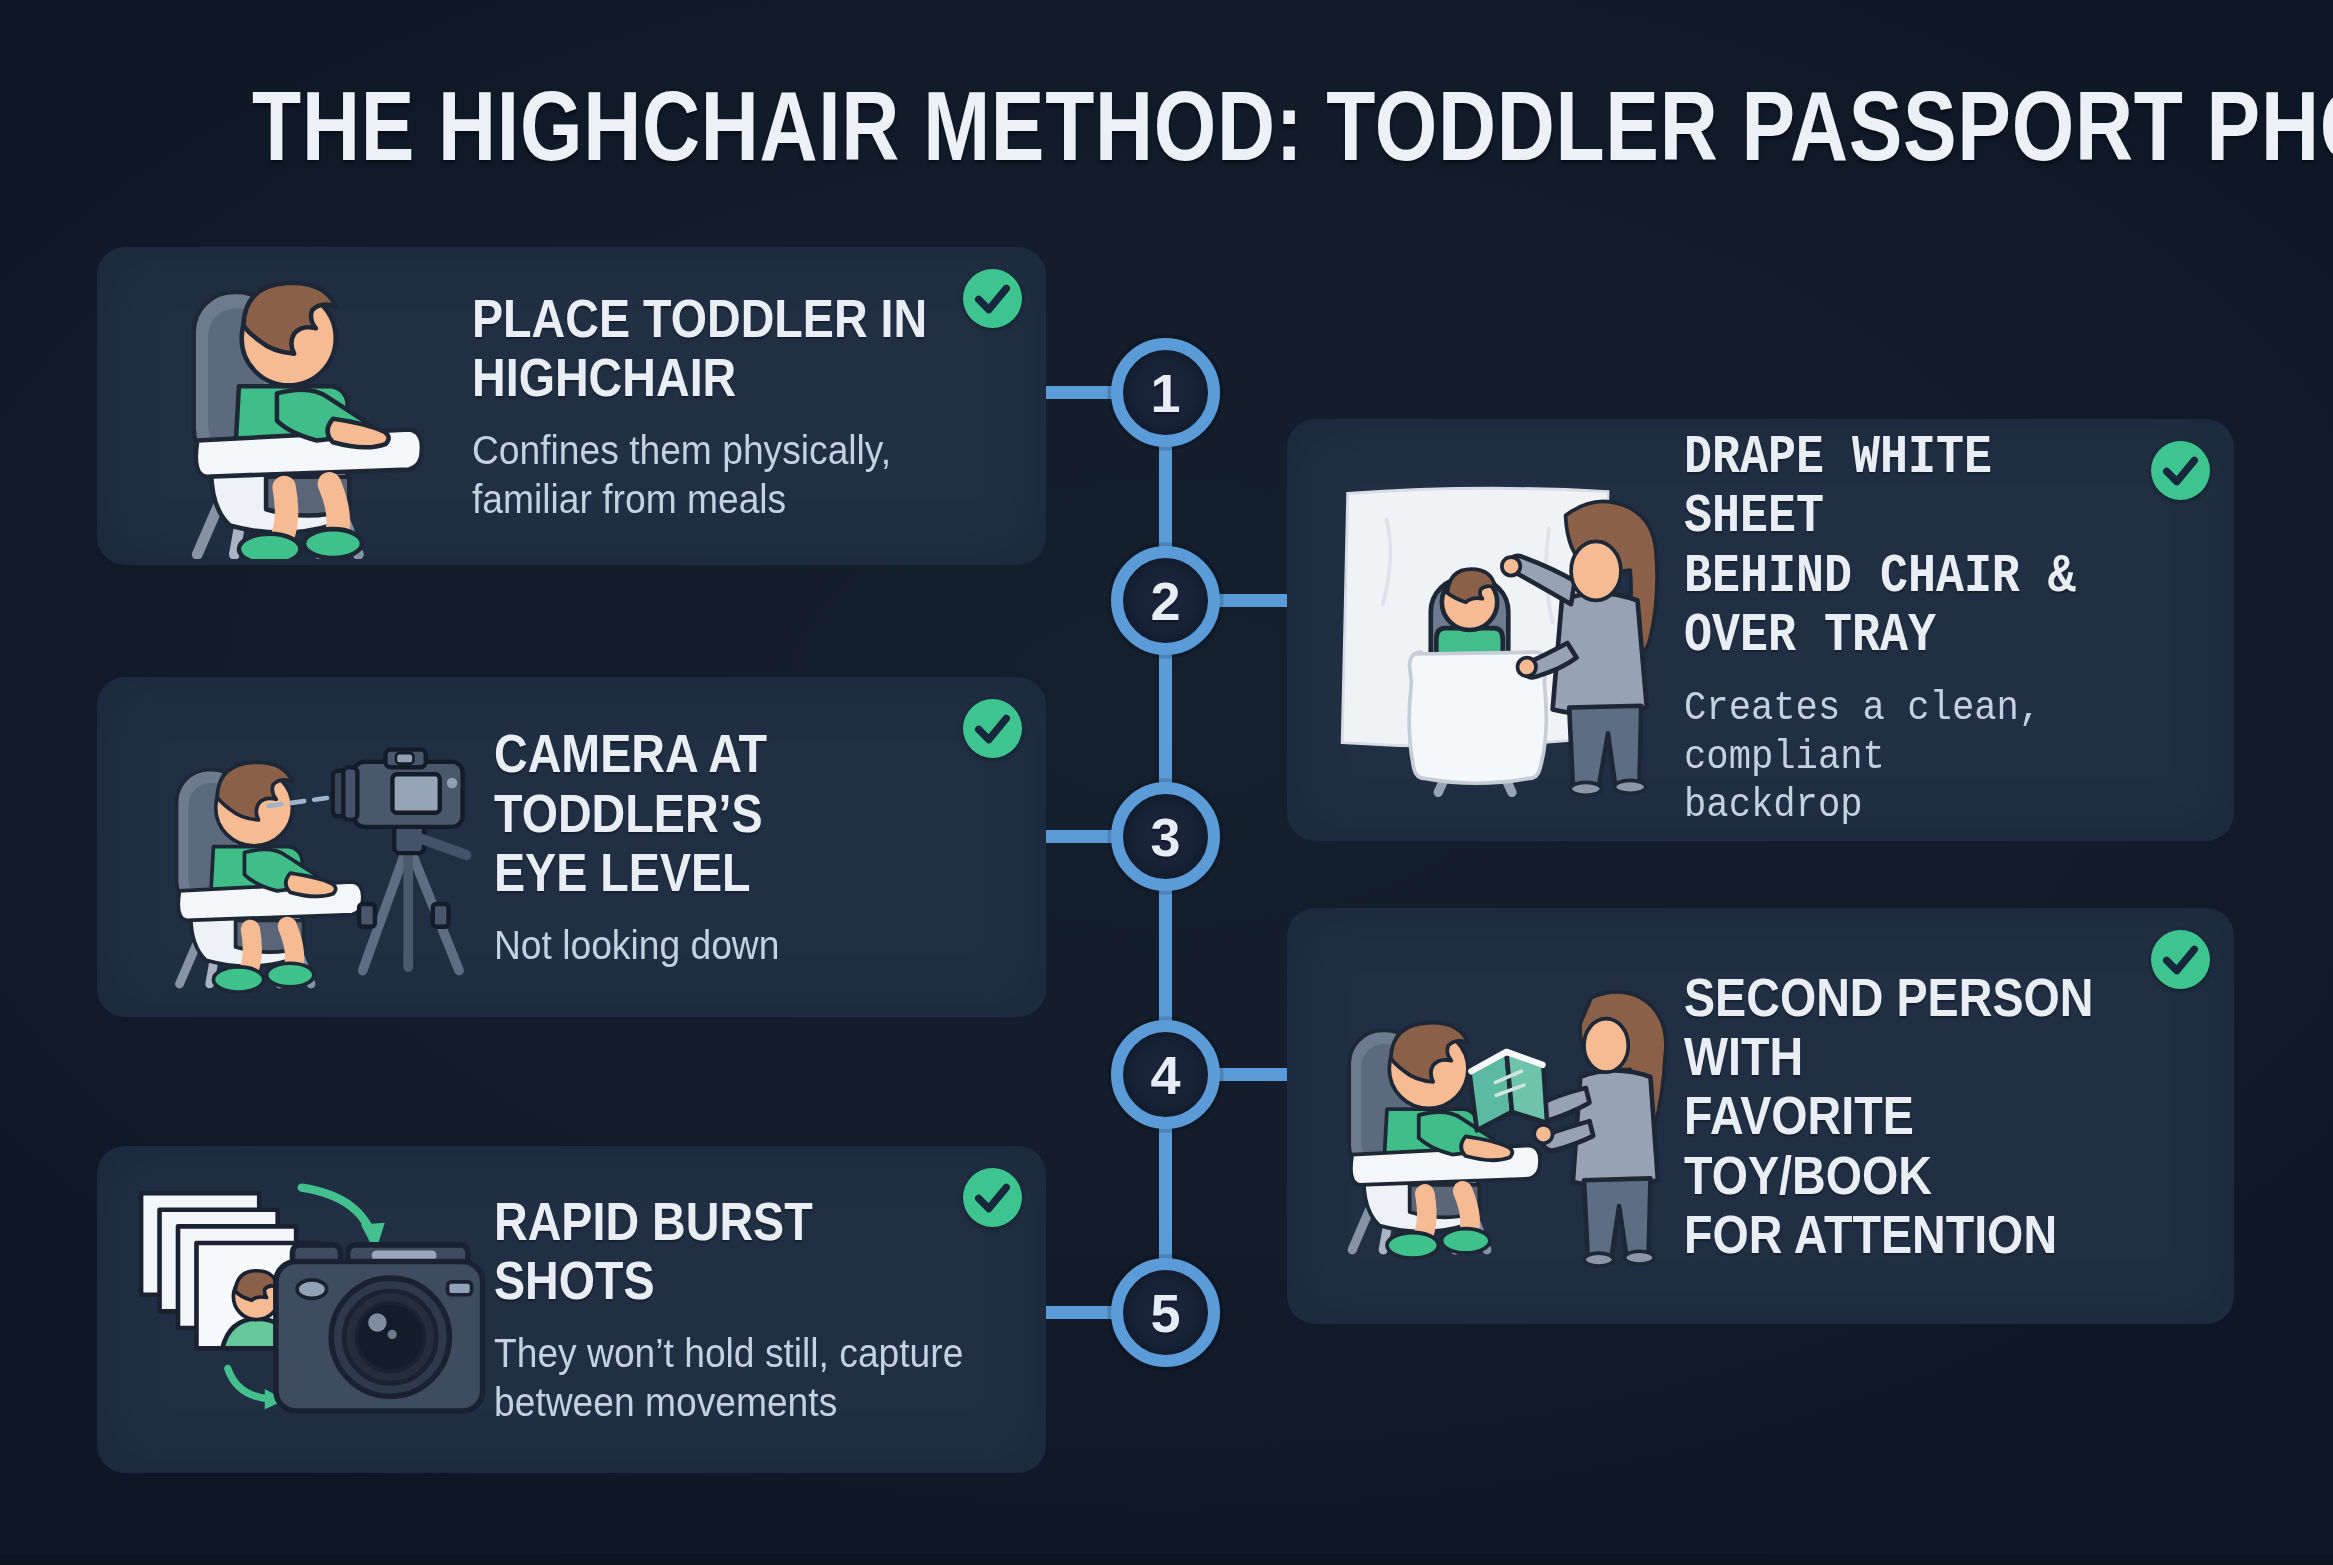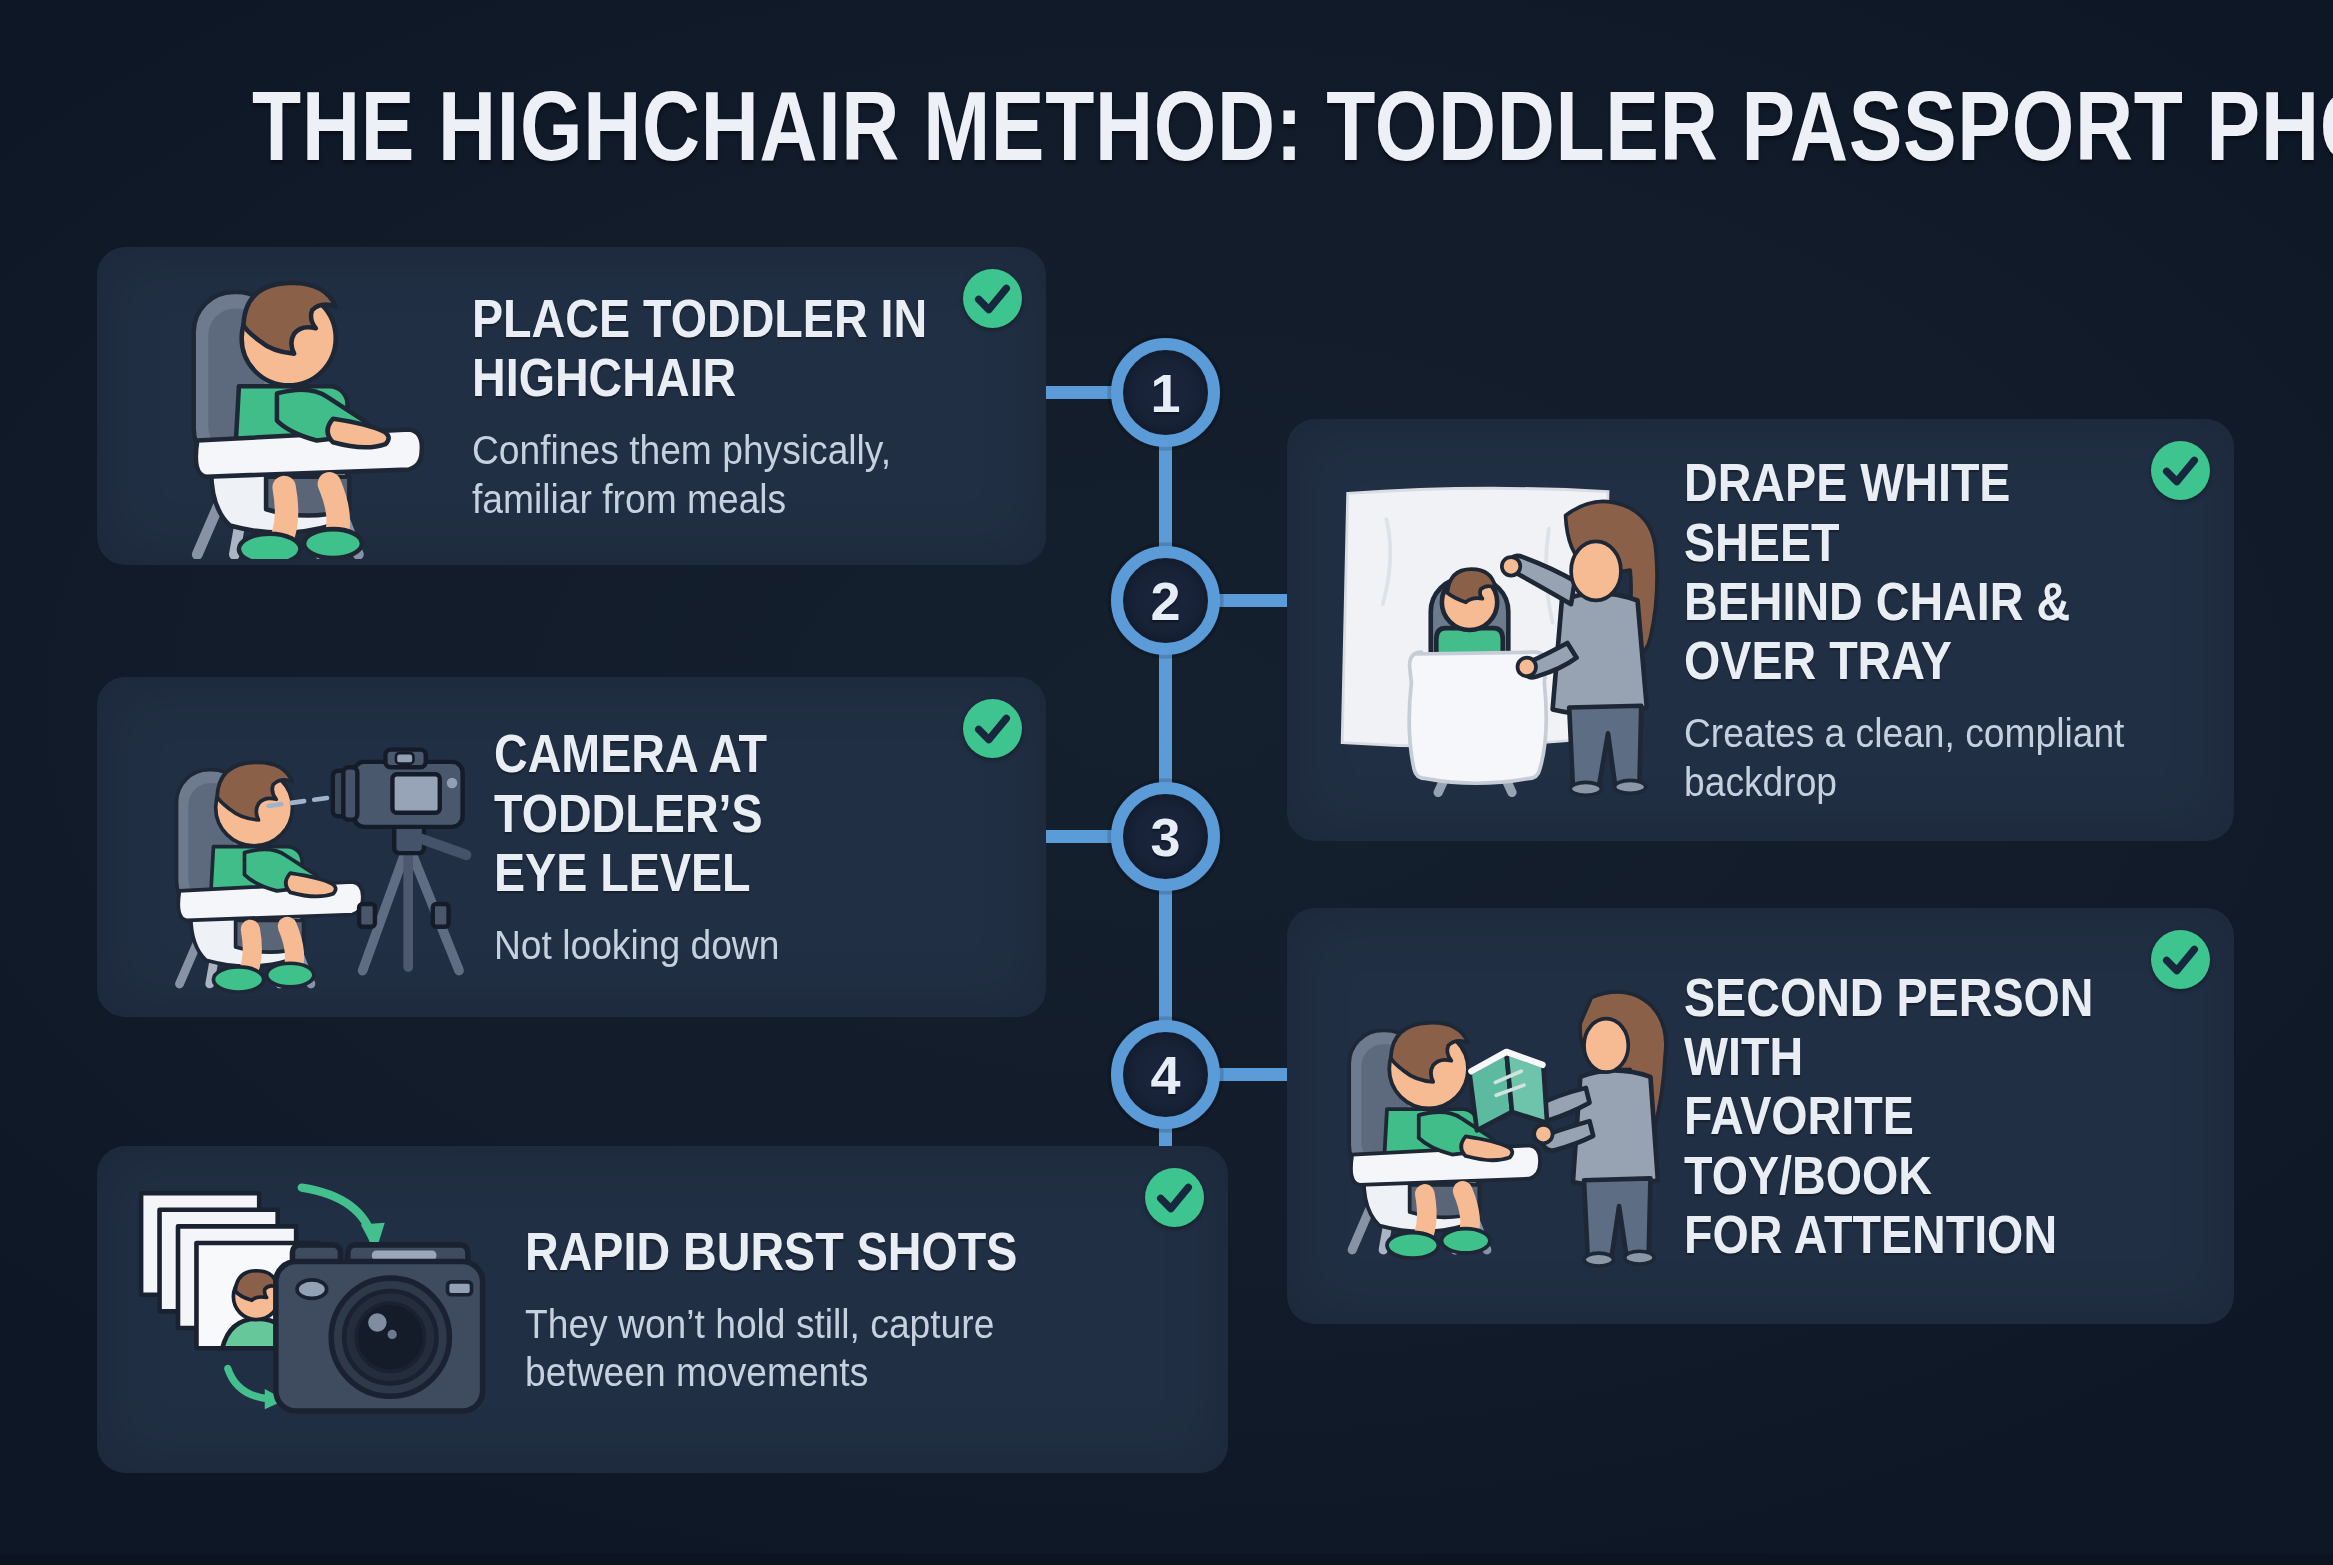--- a/index.html
+++ b/index.html
@@ -15,24 +15,24 @@
     font-size:98px; font-weight:700; color:#edf1f7; letter-spacing:0.9px;
     text-shadow:0 2.8px 3.7px rgba(0,0,0,.45); white-space:nowrap;
   }
   .main-title .squeeze{display:inline-block; transform:scaleX(.82); transform-origin:center;}
   .card{
     position:absolute; background:#212f44; border-radius:28px; box-sizing:border-box;
     display:flex; align-items:center; padding:9.2px 41px 9.2px 28px;
     box-shadow:inset 0 0 65px rgba(0,0,0,.18);
   }
   .card-1{left:97px; top:247px; width:949px; height:318px;padding-left:6px;}
-  .card-2{left:1287px; top:419px; width:947px; height:422px;}
+  .card-2{left:1287px; top:419px; width:947px; height:422px;font-family:Liberation Mono, monospace;}
   .card-3{left:97px; top:677px; width:949px; height:340px;}
   .card-4{left:1287px; top:908px; width:947px; height:416px;}
-  .card-5{left:97px; top:1146px; width:1131px; height:327px;gap:31px;}
+  .card-5{left:97px; top:1146px; width:949px; height:327px;}
   .illo{flex:0 0 369px; display:flex; align-items:center; justify-content:center;}
   .txt{flex:1; min-width:0;}
   .step-title{
     font-size:53px; font-weight:700; color:#e9eef5; line-height:1.12;
     white-space:pre-line; transform:scaleX(.88); transform-origin:left center;
     text-shadow:0 1.8px 1.8px rgba(0,0,0,.35);
   }
   .step-sub{
     margin-top:18.5px; font-size:40px; color:#c6d1df; line-height:1.22;
     white-space:pre-line; transform:scaleX(.93); transform-origin:left center;

